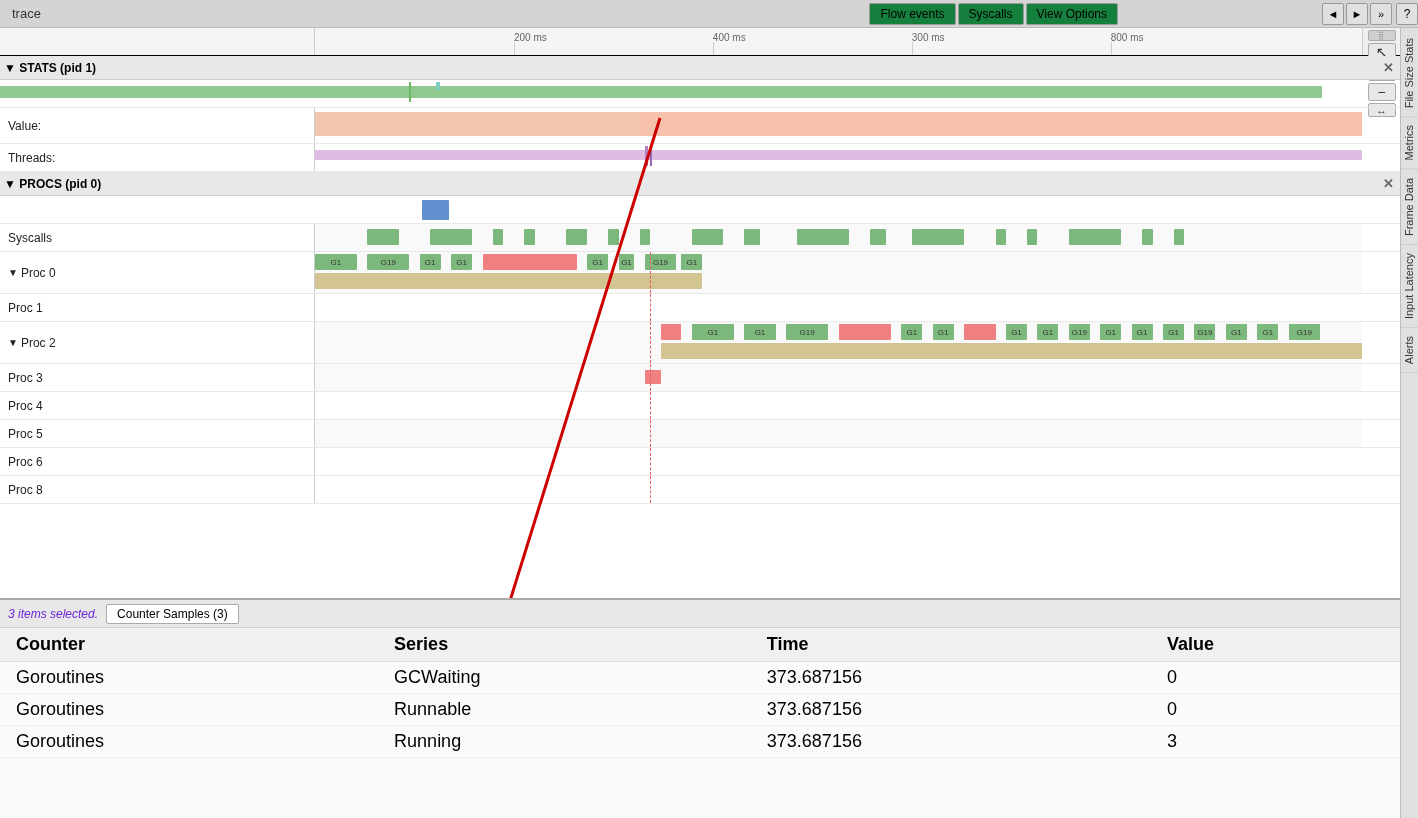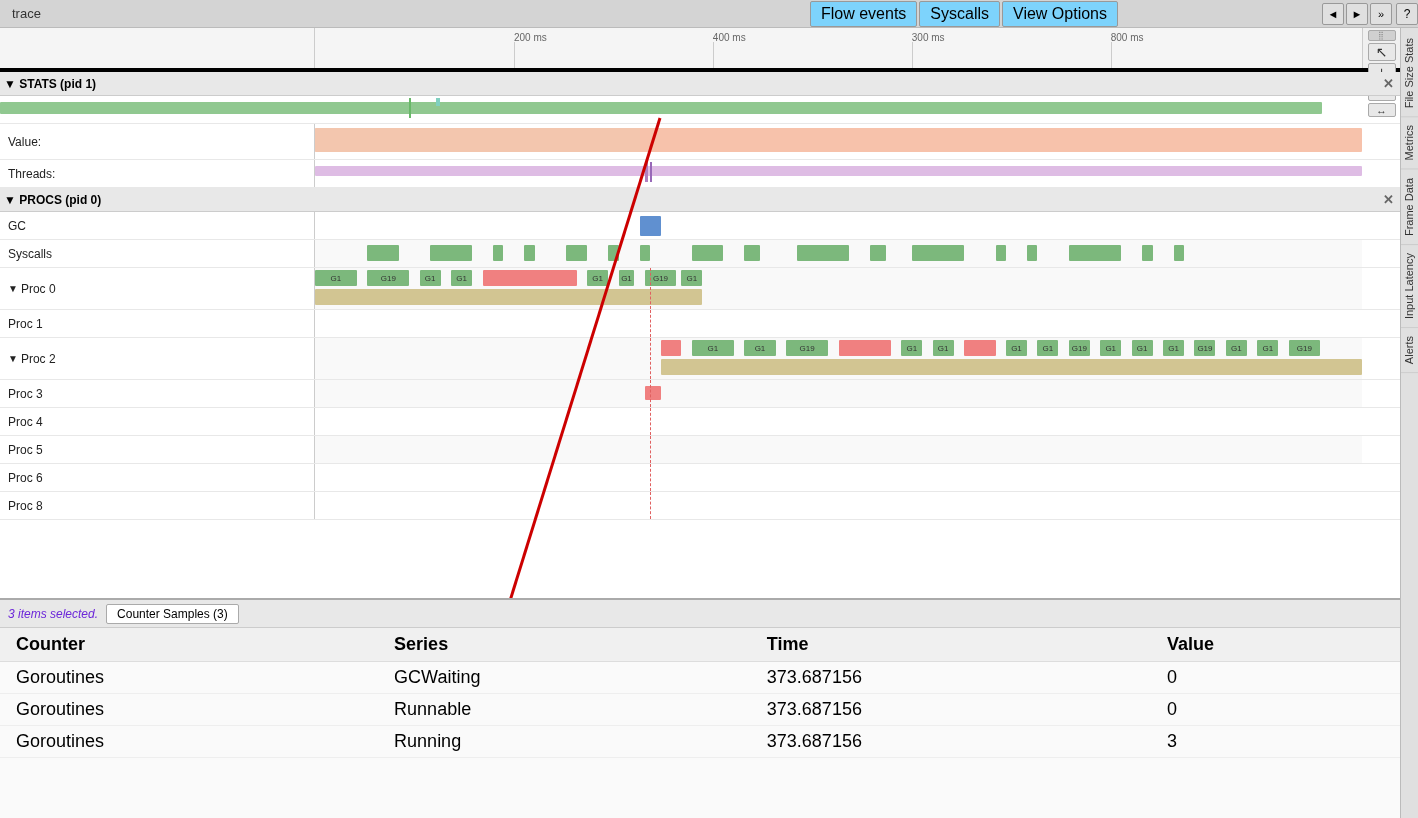--- a/index.html
+++ b/index.html
@@ -19,25 +19,25 @@
       color: #333;
     }
     #top-nav {
       margin-left: auto;
       display: flex;
       align-items: center;
       gap: 2px;
     }
     .nav-btn {
       padding: 3px 10px;
-      background: #7dd3fc;
+      background: #15803d;
       border: 1px solid #999;
       border-radius: 2px;
       cursor: pointer;
-      font-size: 16px;
+      font-size: 12px;
     }
     .nav-arrow {
       width: 22px; height: 22px;
       background: #e0e0e0;
       border: 1px solid #999;
       border-radius: 2px;
       display: flex; align-items: center; justify-content: center;
       cursor: pointer; font-size: 11px;
     }
     #question-btn {
@@ -92,23 +92,23 @@
       display: flex;
       flex-direction: column;
       overflow: hidden;
       background: #fff;
       position: relative;
     }
 
     
     #timeline-header {
       display: flex;
-      height: 44px;
+      height: 28px;
       background: #f5f5f5;
-      border-bottom: 4px solid #000000;
+      border-bottom: 1px solid #000000;
     }
     #label-col-header {
       width: 315px;
       min-width: 315px;
       border-right: 1px solid #ccc;
       background: #f5f5f5;
     }
     #timeline-ruler {
       flex: 1;
       position: relative;
@@ -351,21 +351,20 @@
           </div>
           <div style="width:38px;"></div>
         </div>
 
         <div class="section-header">
           <span>▼ PROCS (pid 0)</span>
           <span class="close-x">✕</span>
         </div>
 
         <div class="trace-row">
-          <div class="row-label">GC</div>
           <div class="row-content" style="background:#fff;">
 
             <div style="position:absolute;top:4px;left:31%;width:2%;height:20px;background:#6090d0;border-radius:1px;"></div>
           </div>
           <div style="width:38px;"></div>
         </div>
 
         <div class="trace-row">
           <div class="row-label">Syscalls</div>
           <div class="row-content" style="background:#f9f9f9;">

